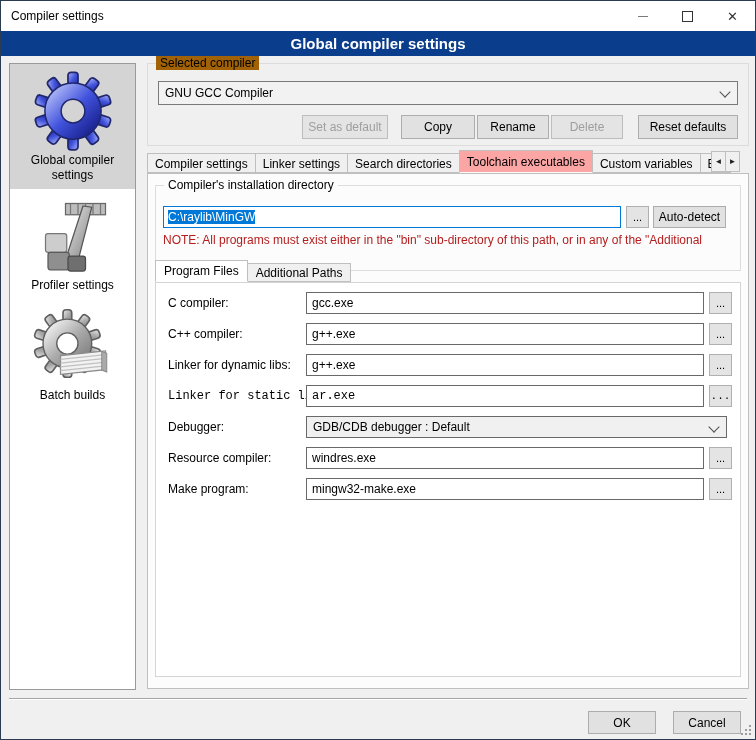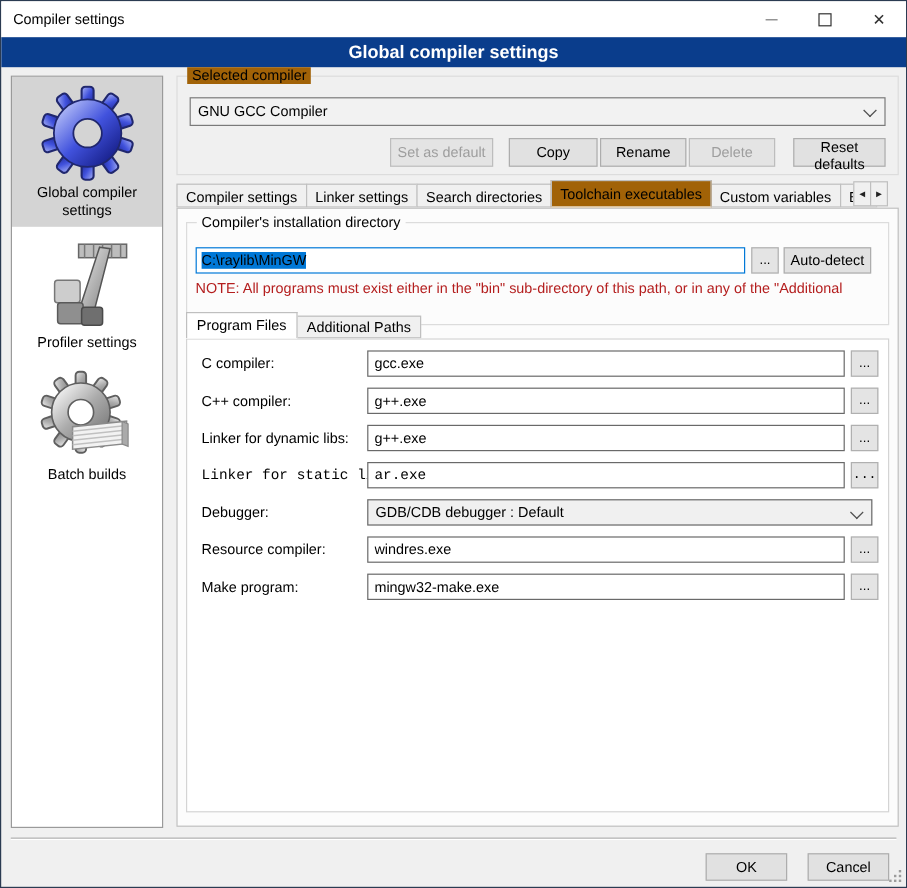--- a/index.html
+++ b/index.html
@@ -40,35 +40,35 @@
     border-right:1.5px solid #505050;border-bottom:1.5px solid #505050;transform:rotate(45deg);}
   .main-combo{position:absolute;left:10px;top:17px;right:10px;height:24px;line-height:22px;}
   .btnrow{position:absolute;left:10px;right:10px;top:51px;height:24px;display:flex;justify-content:flex-end;}
   .pbtn{height:24px;box-sizing:border-box;background:#e1e1e1;border:1px solid #adadad;
     font-family:inherit;font-size:12px;padding:0;cursor:default;}
   .pbtn:disabled{color:#9e9e9e;border-color:#bdbdbd;background:#e4e4e4;}
   
   .tabstrip{position:absolute;left:146px;top:94px;width:602px;height:23px;display:flex;align-items:flex-end;}
   .tab{height:20px;line-height:20px;padding:0 7px;background:#f0f0f0;border:1px solid #bfbfbf;
     box-sizing:border-box;margin-right:-1px;white-space:nowrap;cursor:default;}
-  .tab.active{height:23px;line-height:22px;background:#a16207;border-bottom:1px solid #fcfcfc;
+  .tab.active{height:23px;line-height:22px;background:#fca5a5;border-bottom:1px solid #fcfcfc;
     position:relative;z-index:3;}
   .tab.truncated{width:31px;padding-right:0;overflow:hidden;}
   .tab-arrows{position:absolute;right:7px;top:1px;display:flex;z-index:4;}
   .arrowbtn{width:15px;height:21px;background:#f0f0f0;border:1px solid #bfbfbf;box-sizing:border-box;
     margin-left:-1px;font-size:8px;line-height:19px;text-align:center;color:#222;cursor:default;}
   
   .tabpage{position:absolute;left:146px;top:117px;width:602px;height:516px;background:#fcfcfc;
     border:1px solid #bfbfbf;box-sizing:border-box;z-index:1;}
   .grp-install{left:7px;top:11px;width:586px;height:86px;}
   .grp-install>.legend{background:#fcfcfc;}
   .dir-input{position:absolute;left:7px;top:20px;width:458px;height:22px;box-sizing:border-box;
     background:#fff;border:1px solid #0078d7;line-height:20px;padding-left:4px;overflow:hidden;
     white-space:nowrap;cursor:text;}
-  .dir-input .sel{background:#0078d7;color:#000000;}
+  .dir-input .sel{background:#0078d7;color:#ffffff;}
   .browse{position:absolute;width:23px;height:22px;box-sizing:border-box;background:#e4e4e4;
     border:1px solid #b0b0b0;font-family:inherit;font-size:11px;line-height:10px;padding:0;cursor:default;}
   .btn-browse-dir{left:470px;top:20px;}
   .btn-autodetect{position:absolute;left:497px;top:20px;width:73px;height:22px;}
   .note{position:absolute;left:7px;top:47px;width:574px;color:#b41e1e;white-space:nowrap;overflow:hidden;}
   
   .subtabs{position:absolute;left:7px;top:86px;display:flex;align-items:flex-end;height:22px;}
   .subtab{height:19px;line-height:19px;padding:0 8px;background:#f0f0f0;border:1px solid #bfbfbf;
     box-sizing:border-box;margin-right:-1px;white-space:nowrap;cursor:default;}
   .subtab.active{height:22px;line-height:21px;background:#fff;border-bottom:1px solid #fff;z-index:3;position:relative;}
@@ -201,21 +201,21 @@
       <span class="legend">Selected compiler</span>
       <div class="combo main-combo">
         <span>GNU GCC Compiler</span>
         <span class="chev"></span>
       </div>
       <div class="btnrow">
           <button class="pbtn" disabled="" style="width: 86px; margin-right: 13px;">Set as default</button>
           <button class="pbtn" style="width: 74px; margin-right: 2px;">Copy</button>
           <button class="pbtn" style="width: 72px; margin-right: 2px;">Rename</button>
           <button class="pbtn" disabled="" style="width: 72px; margin-right: 15px;">Delete</button>
-          <button class="pbtn" style="width: 77px; margin-right: 0px;">Reset defaults</button>
+          <button class="pbtn" style="width: 100px; margin-right: 0px;">Reset defaults</button>
         </div>
     </div>
 
     <div class="tabstrip">
         <div class="tab">Compiler settings</div>
         <div class="tab">Linker settings</div>
         <div class="tab">Search directories</div>
         <div class="tab active">Toolchain executables</div>
         <div class="tab">Custom variables</div>
         <div class="tab truncated">Build</div>

